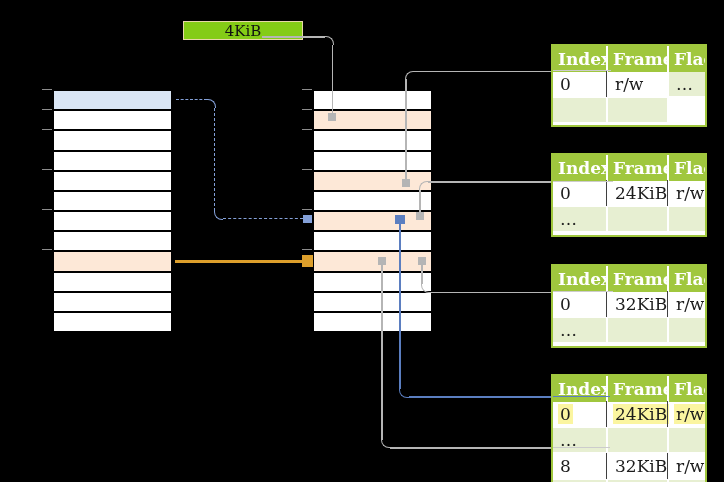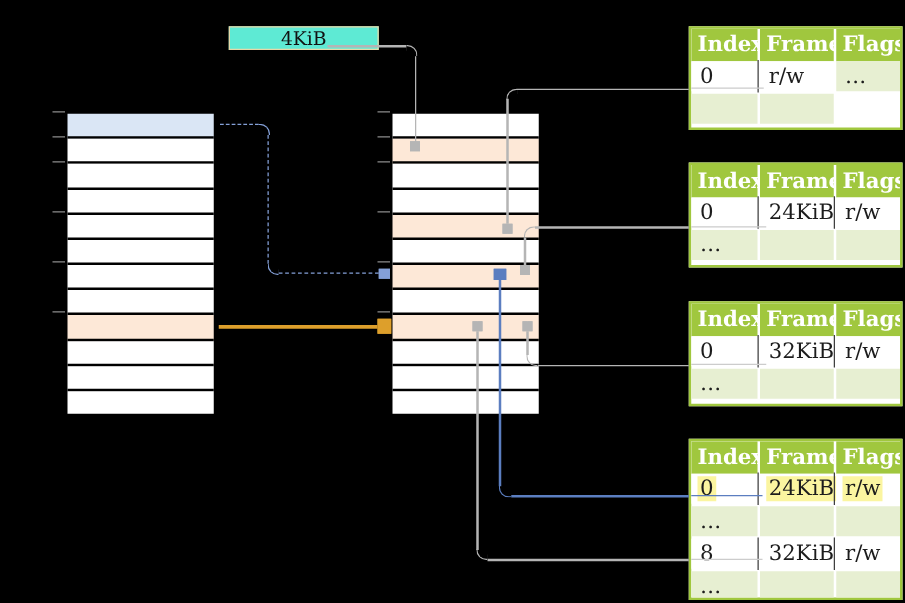--- a/index.html
+++ b/index.html
@@ -10,23 +10,23 @@
           box-sizing:border-box;display:flex;flex-direction:column;z-index:1;}
   #vm{left:52px;} #pm{left:312px;}
   .memrow{flex:1;border-bottom:2px solid #000;box-sizing:border-box;}
   .memrow:last-child{border-bottom:none;}
   .tick{position:absolute;width:10px;height:1.6px;background:#8c8c8c;z-index:2;}
   
   .legend{position:absolute;left:183px;top:21px;width:120px;height:19px;box-sizing:border-box;
           border:1px solid #e8d8a8;text-align:center;font-size:15px;color:#111;
           line-height:18px;z-index:2;}
   
-  .ptable{position:absolute;left:551px;width:171px;box-sizing:border-box;display:grid;
+  .ptable{position:absolute;left:551px;width:156px;box-sizing:border-box;display:grid;
           grid-template-columns:53px 59px 51px;grid-auto-rows:24px;gap:2px;overflow:hidden;
-          z-index:4;}
+          z-index:4;margin-top:23px;}
   .ptable .cell{box-sizing:border-box;display:flex;align-items:center;padding-left:5px;
                 font-size:17px;position:relative;}
   .ptable .th{height:26px;font-weight:bold;color:#fff;}
   .ptable .td{color:#1c1c1c;}
   .csep::before{content:"";position:absolute;left:-2px;top:-1px;bottom:-1px;width:1.3px;
                 background:#3f3f3f;}
   .hlspan{padding:0 2px;}
   
   .hseg,.vseg,.corner,.arr,.hseg-d,.vseg-d{position:absolute;z-index:6;}
   .hseg{height:1.5px;} .vseg{width:1.5px;}
@@ -41,21 +41,21 @@
         border-bottom:8px solid;}
   .a-right{border-top:4.5px solid transparent;border-bottom:4.5px solid transparent;
            border-left:9px solid;}
   .hseg-d{height:0;border-top:1.6px dashed;} .vseg-d{width:0;border-left:1.6px dashed;}
 </style>
 </head>
 <body>
 
 <div id="stage">
 
-  <div class="legend" style="background: #5eead4;">4KiB</div>
+  <div class="legend" style="background: #84cc16;">4KiB</div>
 
   <div class="memcol" id="vm">
       <div class="memrow" style="background: rgb(218, 230, 245);"></div>
       <div class="memrow" style="background: rgb(255, 255, 255);"></div>
       <div class="memrow" style="background: rgb(255, 255, 255);"></div>
       <div class="memrow" style="background: rgb(255, 255, 255);"></div>
       <div class="memrow" style="background: rgb(255, 255, 255);"></div>
       <div class="memrow" style="background: rgb(255, 255, 255);"></div>
       <div class="memrow" style="background: rgb(255, 255, 255);"></div>
       <div class="memrow" style="background: rgb(255, 255, 255);"></div>

